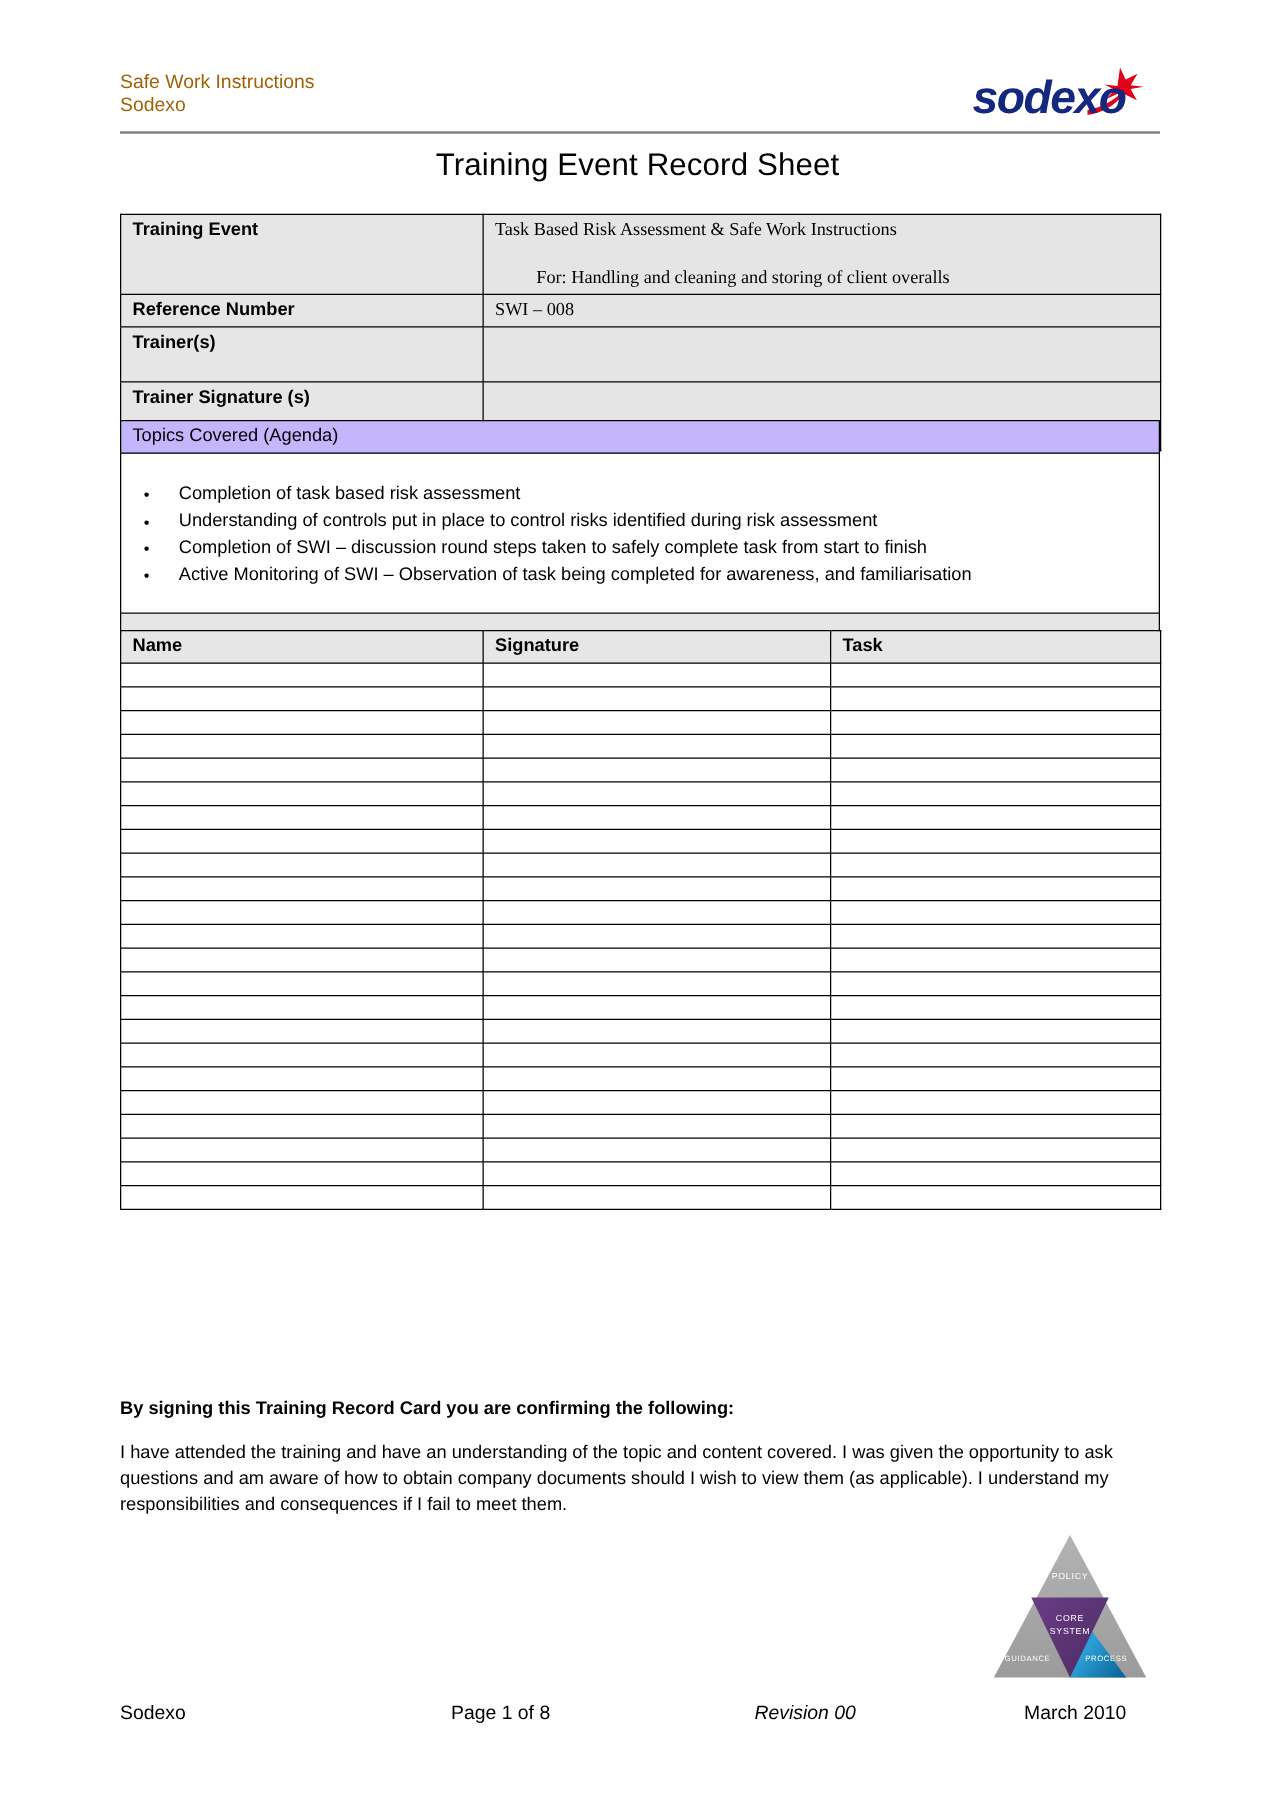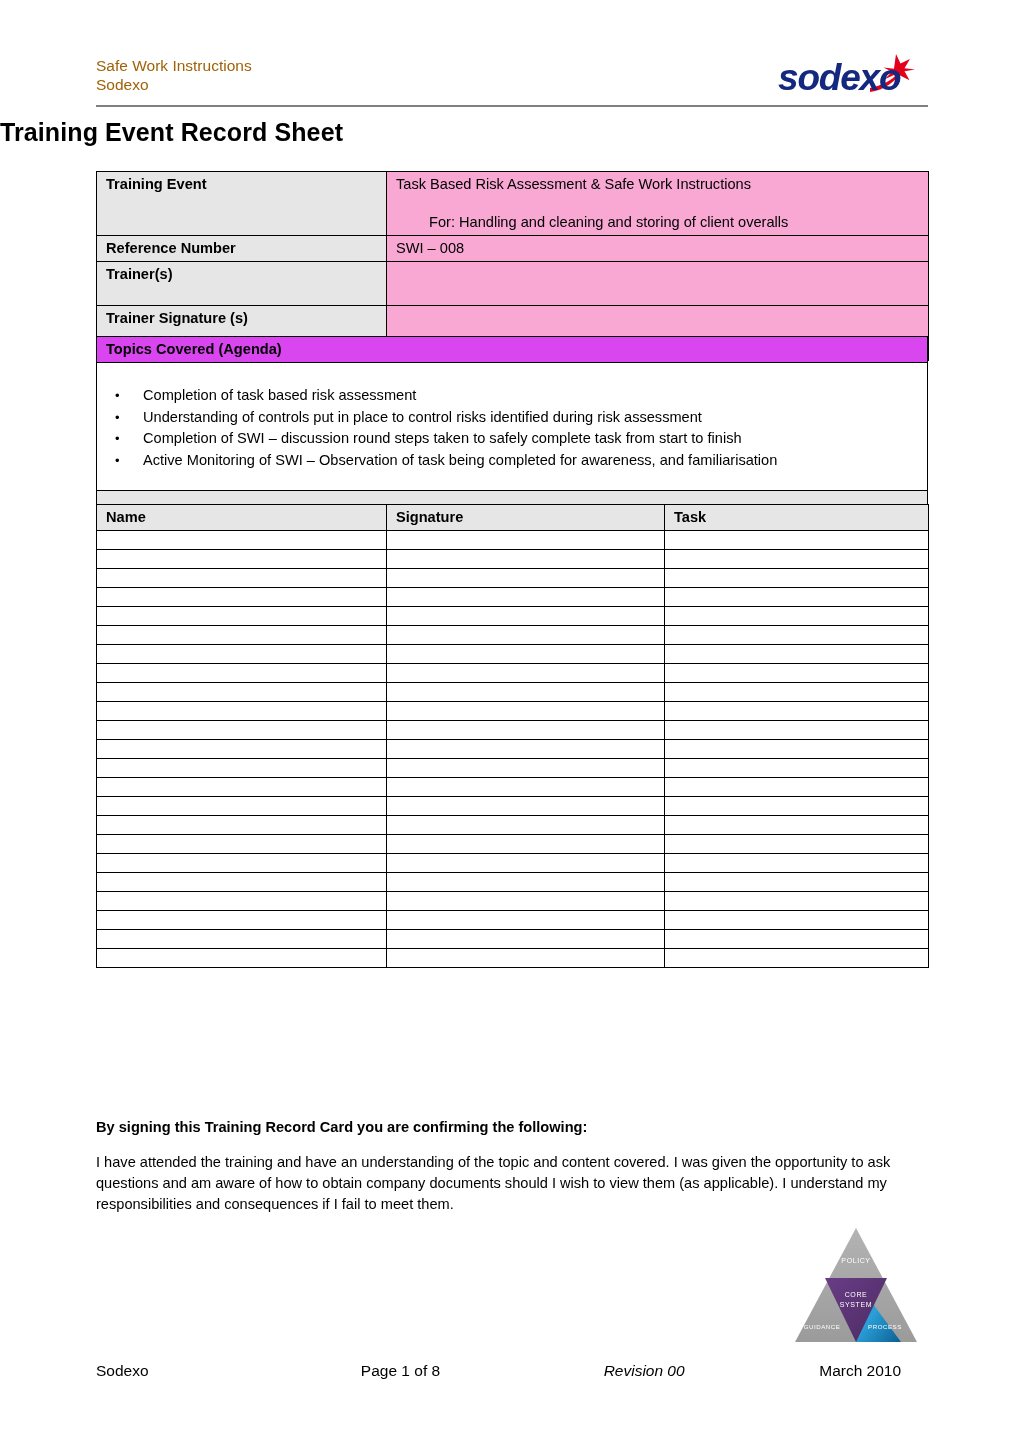--- a/index.html
+++ b/index.html
@@ -49,22 +49,23 @@
     width: 150px;
     height: 54px;
   }
 
   
   .doc-title {
     position: absolute;
     left: 0;
     top: 118px;
     width: 1020px;
+    text-align: center;
     font-size: 25px;
-    font-weight: bold;
+    font-weight: normal;
     letter-spacing: 0.1px;
   }
 
   
   .tbl {
     position: absolute;
     left: 96px;
     width: 832px;
     border-collapse: collapse;
     table-layout: fixed;
@@ -73,39 +74,39 @@
   .tbl td {
     border: 1.6px solid #000;
     padding: 3px 6px 3px 9px;
     vertical-align: top;
     line-height: 19px;
   }
   .lbl {
     background: #e6e6e6;
     font-weight: bold;
   }
-  .plain { background: #f9a8d4; }
+  .plain { background: #e5e5e5; font-family: Liberation Serif, serif; }
 
   
   #info-table { top: 171px; }
   #info-table col.c1 { width: 290px; }
   #info-table col.c2 { width: 542px; }
 
   .row-event td { height: 56px; }
   .row-ref td { height: 15px; }
   .row-trainer td { height: 37px; }
   .row-sig td { height: 48px; }
 
   .val-line2 { margin-top: 19px; margin-left: 33px; }
 
   
   #agenda-table { top: 336px; }
   .agenda-head td {
-    background: #d946ef;
-    font-weight: bold;
+    background: #c4b5fd;
+    font-weight: normal;
     height: 15px;
   }
   .agenda-body td {
     height: 127px;
     padding: 0;
   }
   .agenda-list {
     margin: 0;
     padding: 22px 0 0 0;
     list-style: none;

